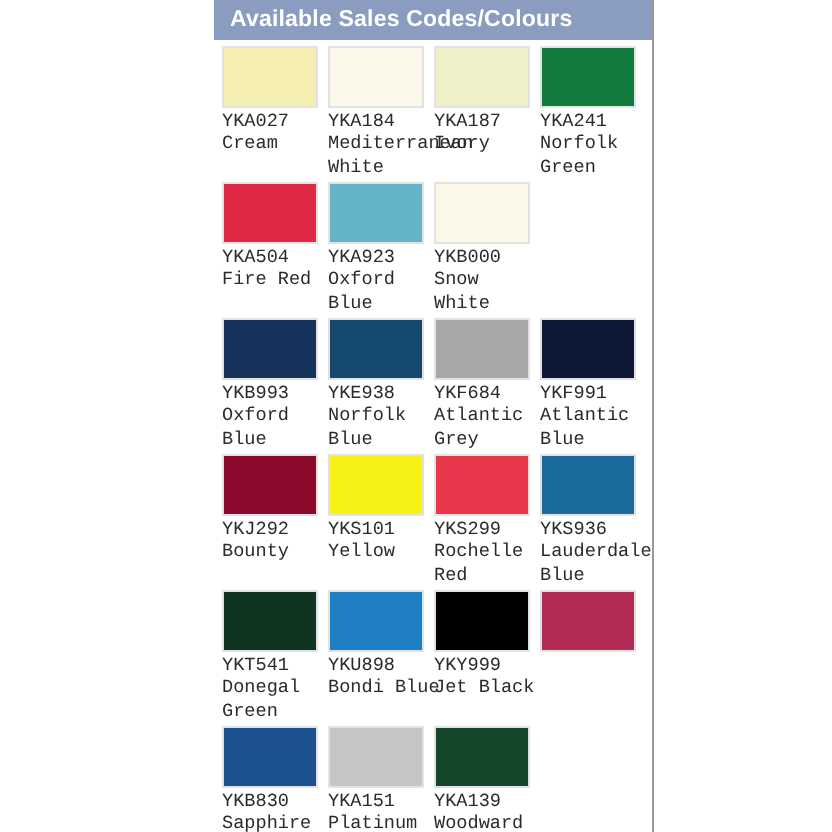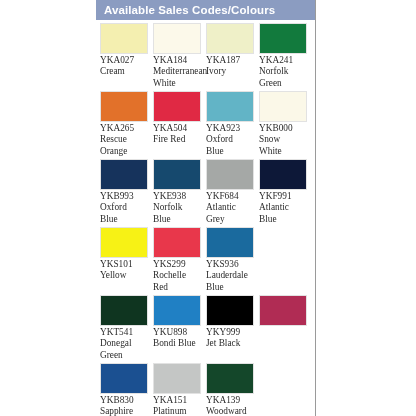--- a/index.html
+++ b/index.html
@@ -19,21 +19,21 @@
   #page {
     position: relative;
     width: 416px;
     height: 416px;
     background: #ffffff;
   }
 
   
   #panel {
     position: absolute;
-    left: 96px;
+    left: 107px;
     top: 0px;
     width: 220px;
     height: 416px;
     background: #ffffff;
     border-right: 1px solid #9a9a9a;
     box-sizing: border-box;
     overflow: hidden;
   }
 
   #panel-header {
@@ -78,21 +78,21 @@
   }
 
   .code,
   .cname {
     display: block;
     font-size: 9.3px;
     line-height: 11.4px;
     color: #2b2b2b;
     white-space: nowrap;
     overflow: visible;
-    font-family: Liberation Serif, serif;
+    font-family: Liberation Mono, monospace;
   }
   .cname {
     white-space: normal;
     width: 48px;
     word-spacing: 48px;   
     word-break: normal;
   }
   .cname.wide {
     white-space: nowrap;
     width: 48px;
@@ -119,24 +119,21 @@
             </div></div><div class="cell"><div class="swatch" style="background: rgb(252, 249, 234); border-color: rgb(226, 226, 226);"></div><div class="labels">
               <span class="code">YKA184</span>
               <span class="cname" style="white-space: normal; word-spacing: 48px;">Mediterranean White</span>
             </div></div><div class="cell"><div class="swatch" style="background: rgb(239, 240, 200); border-color: rgb(226, 226, 226);"></div><div class="labels">
               <span class="code">YKA187</span>
               <span class="cname">Ivory</span>
             </div></div><div class="cell"><div class="swatch" style="background: rgb(18, 122, 61); border-color: rgb(226, 226, 226);"></div><div class="labels">
               <span class="code">YKA241</span>
               <span class="cname">Norfolk Green</span>
             </div></div></div>
-        <div class="row"><div class="cell"><div class="swatch" style="background: rgb(226, 113, 42); border-color: rgb(226, 226, 226);"></div><div class="labels">
-              <span class="code">YKA265</span>
-              <span class="cname">Rescue Orange</span>
-            </div></div><div class="cell"><div class="swatch" style="background: rgb(224, 41, 68); border-color: rgb(226, 226, 226);"></div><div class="labels">
+        <div class="row"><div class="cell"><div class="swatch" style="background: rgb(224, 41, 68); border-color: rgb(226, 226, 226);"></div><div class="labels">
               <span class="code">YKA504</span>
               <span class="cname wide">Fire Red</span>
             </div></div><div class="cell"><div class="swatch" style="background: rgb(98, 180, 198); border-color: rgb(226, 226, 226);"></div><div class="labels">
               <span class="code">YKA923</span>
               <span class="cname">Oxford Blue</span>
             </div></div><div class="cell"><div class="swatch" style="background: rgb(251, 248, 232); border-color: rgb(226, 226, 226);"></div><div class="labels">
               <span class="code">YKB000</span>
               <span class="cname">Snow White</span>
             </div></div></div>
         <div class="row"><div class="cell"><div class="swatch" style="background: rgb(22, 51, 92); border-color: rgb(226, 226, 226);"></div><div class="labels">
@@ -145,21 +142,24 @@
             </div></div><div class="cell"><div class="swatch" style="background: rgb(22, 73, 110); border-color: rgb(226, 226, 226);"></div><div class="labels">
               <span class="code">YKE938</span>
               <span class="cname">Norfolk Blue</span>
             </div></div><div class="cell"><div class="swatch" style="background: rgb(165, 168, 166); border-color: rgb(226, 226, 226);"></div><div class="labels">
               <span class="code">YKF684</span>
               <span class="cname">Atlantic Grey</span>
             </div></div><div class="cell"><div class="swatch" style="background: rgb(13, 24, 56); border-color: rgb(226, 226, 226);"></div><div class="labels">
               <span class="code">YKF991</span>
               <span class="cname">Atlantic Blue</span>
             </div></div></div>
-        <div class="row"><div class="cell"><div class="swatch" style="background: rgb(247, 242, 21); border-color: rgb(226, 226, 226);"></div><div class="labels">
+        <div class="row"><div class="cell"><div class="swatch" style="background: rgb(140, 10, 43); border-color: rgb(226, 226, 226);"></div><div class="labels">
+              <span class="code">YKJ292</span>
+              <span class="cname">Bounty</span>
+            </div></div><div class="cell"><div class="swatch" style="background: rgb(247, 242, 21); border-color: rgb(226, 226, 226);"></div><div class="labels">
               <span class="code">YKS101</span>
               <span class="cname">Yellow</span>
             </div></div><div class="cell"><div class="swatch" style="background: rgb(232, 55, 75); border-color: rgb(226, 226, 226);"></div><div class="labels">
               <span class="code">YKS299</span>
               <span class="cname">Rochelle Red</span>
             </div></div><div class="cell"><div class="swatch" style="background: rgb(26, 106, 158); border-color: rgb(226, 226, 226);"></div><div class="labels">
               <span class="code">YKS936</span>
               <span class="cname">Lauderdale Blue</span>
             </div></div></div>
         <div class="row"><div class="cell"><div class="swatch" style="background: rgb(15, 53, 32); border-color: rgb(226, 226, 226);"></div><div class="labels">

